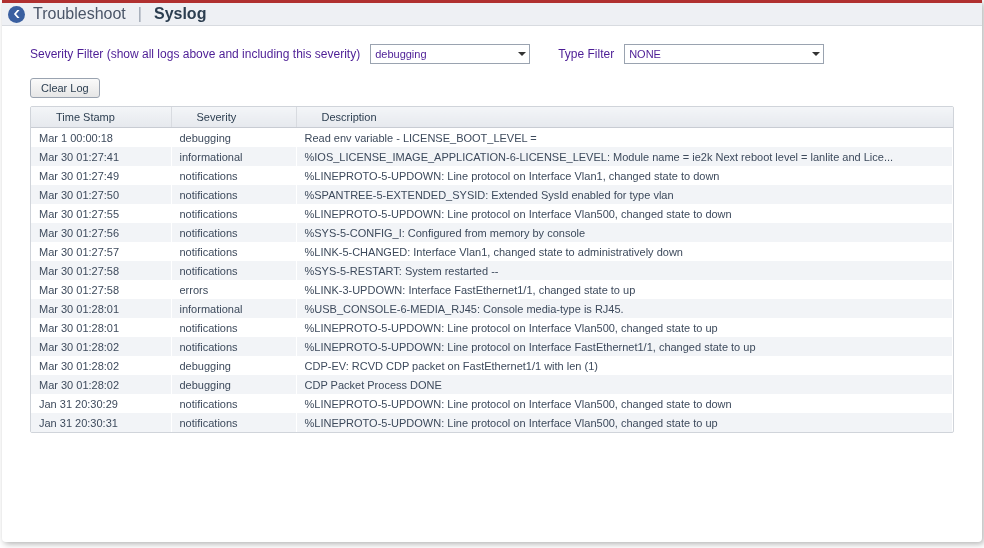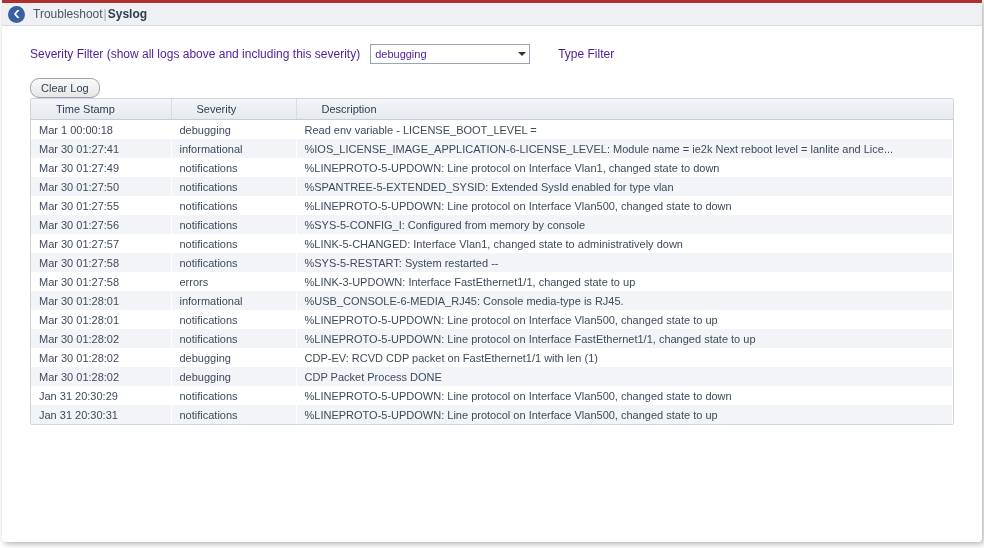--- a/index.html
+++ b/index.html
@@ -35,25 +35,25 @@
       border-radius: 50%;
       background: #3a5fa0;
       display: flex;
       align-items: center;
       justify-content: center;
       margin-right: 8px;
       cursor: pointer;
     }
     .back-btn svg { display: block; }
     .breadcrumb {
-      font-size: 12px;
+      font-size: 16px;
       color: #4a5568;
       display: flex;
       align-items: center;
-      gap: 1px;
+      gap: 12px;
     }
     .breadcrumb .sep { color: #9aa3b0; }
     .breadcrumb .current { font-weight: bold; color: #2c3e50; }
     .content {
       padding: 18px 28px 10px 28px;
     }
     .filter-row {
       display: flex;
       align-items: center;
       gap: 10px;
@@ -81,26 +81,26 @@
       width: 0; height: 0;
       border-left: 4px solid transparent;
       border-right: 4px solid transparent;
       border-top: 4px solid #333;
     }
     .sev-select { width: 160px; }
     .type-select { width: 200px; }
     .clear-btn {
       border: 1px solid #9aa3b0;
       background: linear-gradient(#fafafa, #e6e6e6);
-      border-radius: 9px;
+      border-radius: 3px;
       font-size: 11px;
       padding: 3px 10px;
       cursor: pointer;
       color: #2c3e50;
-      margin-bottom: 0;
+      margin-bottom: 8px;
     }
     .table-container {
       border: 1px solid #d0d4da;
       border-radius: 2px;
       overflow: hidden;
     }
     table {
       width: 100%;
       border-collapse: collapse;
       font-size: 11px;
@@ -148,20 +148,24 @@
   </div>
 
   <div class="content">
     <div class="filter-row">
       <label>Severity Filter (show all logs above and including this severity)</label>
       <div class="select-box sev-select">
         <span>debugging</span>
         <span class="caret"></span>
       </div>
       <label style="margin-left:18px">Type Filter</label>
+      <div class="select-box type-select">
+        <span>NONE</span>
+        <span class="caret"></span>
+      </div>
     </div>
 
     <button class="clear-btn">Clear Log</button>
 
     <div class="table-container">
       <table>
         <colgroup>
           <col class="col-ts">
             <col class="col-sev">
             <col class="col-desc">

